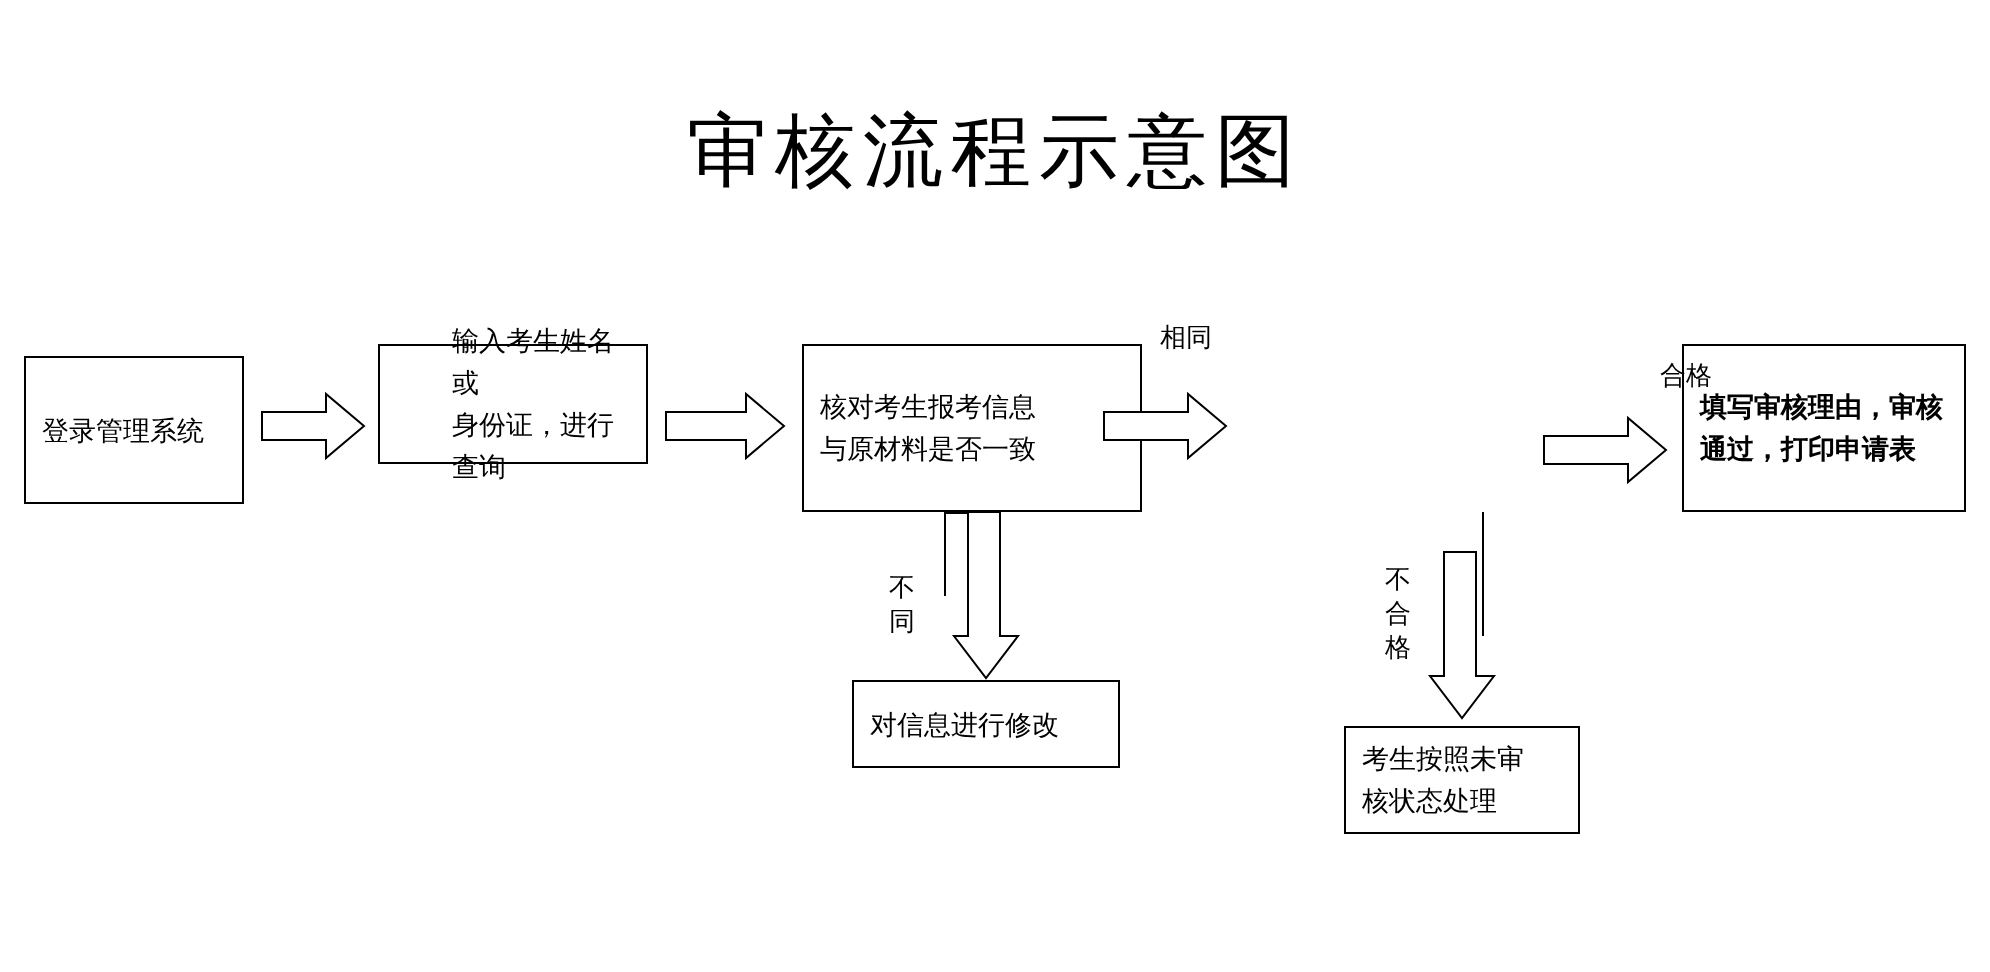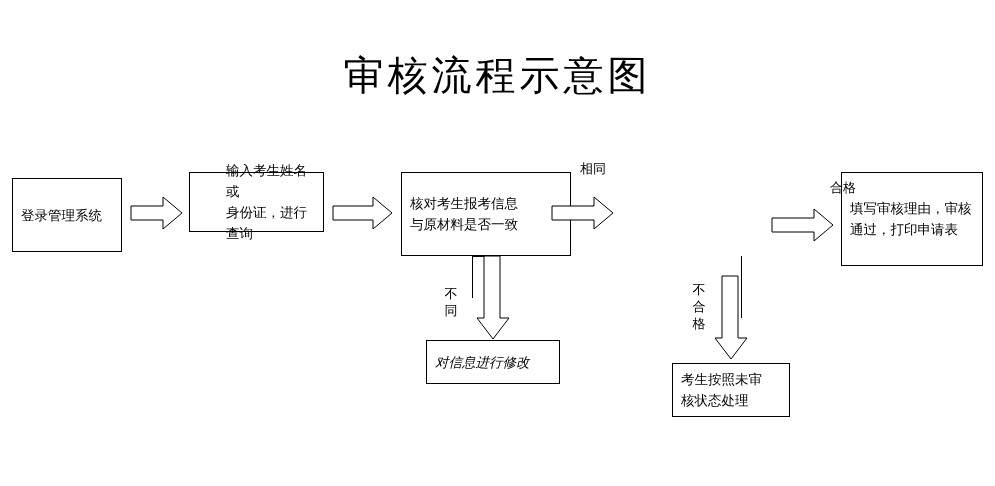--- a/index.html
+++ b/index.html
@@ -80,26 +80,26 @@
     <span class="txt">输入考生姓名或
 身份证，进行查询</span>
   </div>
 
   <div class="node" style="left:401px; top:172px; width:170px; height:84px;">
     <span class="txt">核对考生报考信息
 与原材料是否一致</span>
   </div>
 
 
-  <div class="node" style="left:841px; top:172px; width:142px; height:94px;">
+  <div class="node" style="left:841px; top:172px; width:142px; height:84px;font-weight:bold;">
     <span class="txt">填写审核理由，审核
 通过，打印申请表</span>
   </div>
 
-  <div class="node center" style="left:426px; top:340px; width:134px; height:44px;font-style:italic;">
+  <div class="node center" style="left:426px; top:340px; width:134px; height:44px;">
     <span class="txt">对信息进行修改</span>
   </div>
 
   <div class="node" style="left:672px; top:363px; width:118px; height:54px;">
     <span class="txt">考生按照未审
 核状态处理</span>
   </div>
 
   <div class="arrow" style="left:131px; top:197px;">
     <svg width="52" height="32" viewBox="0 0 52 32">

